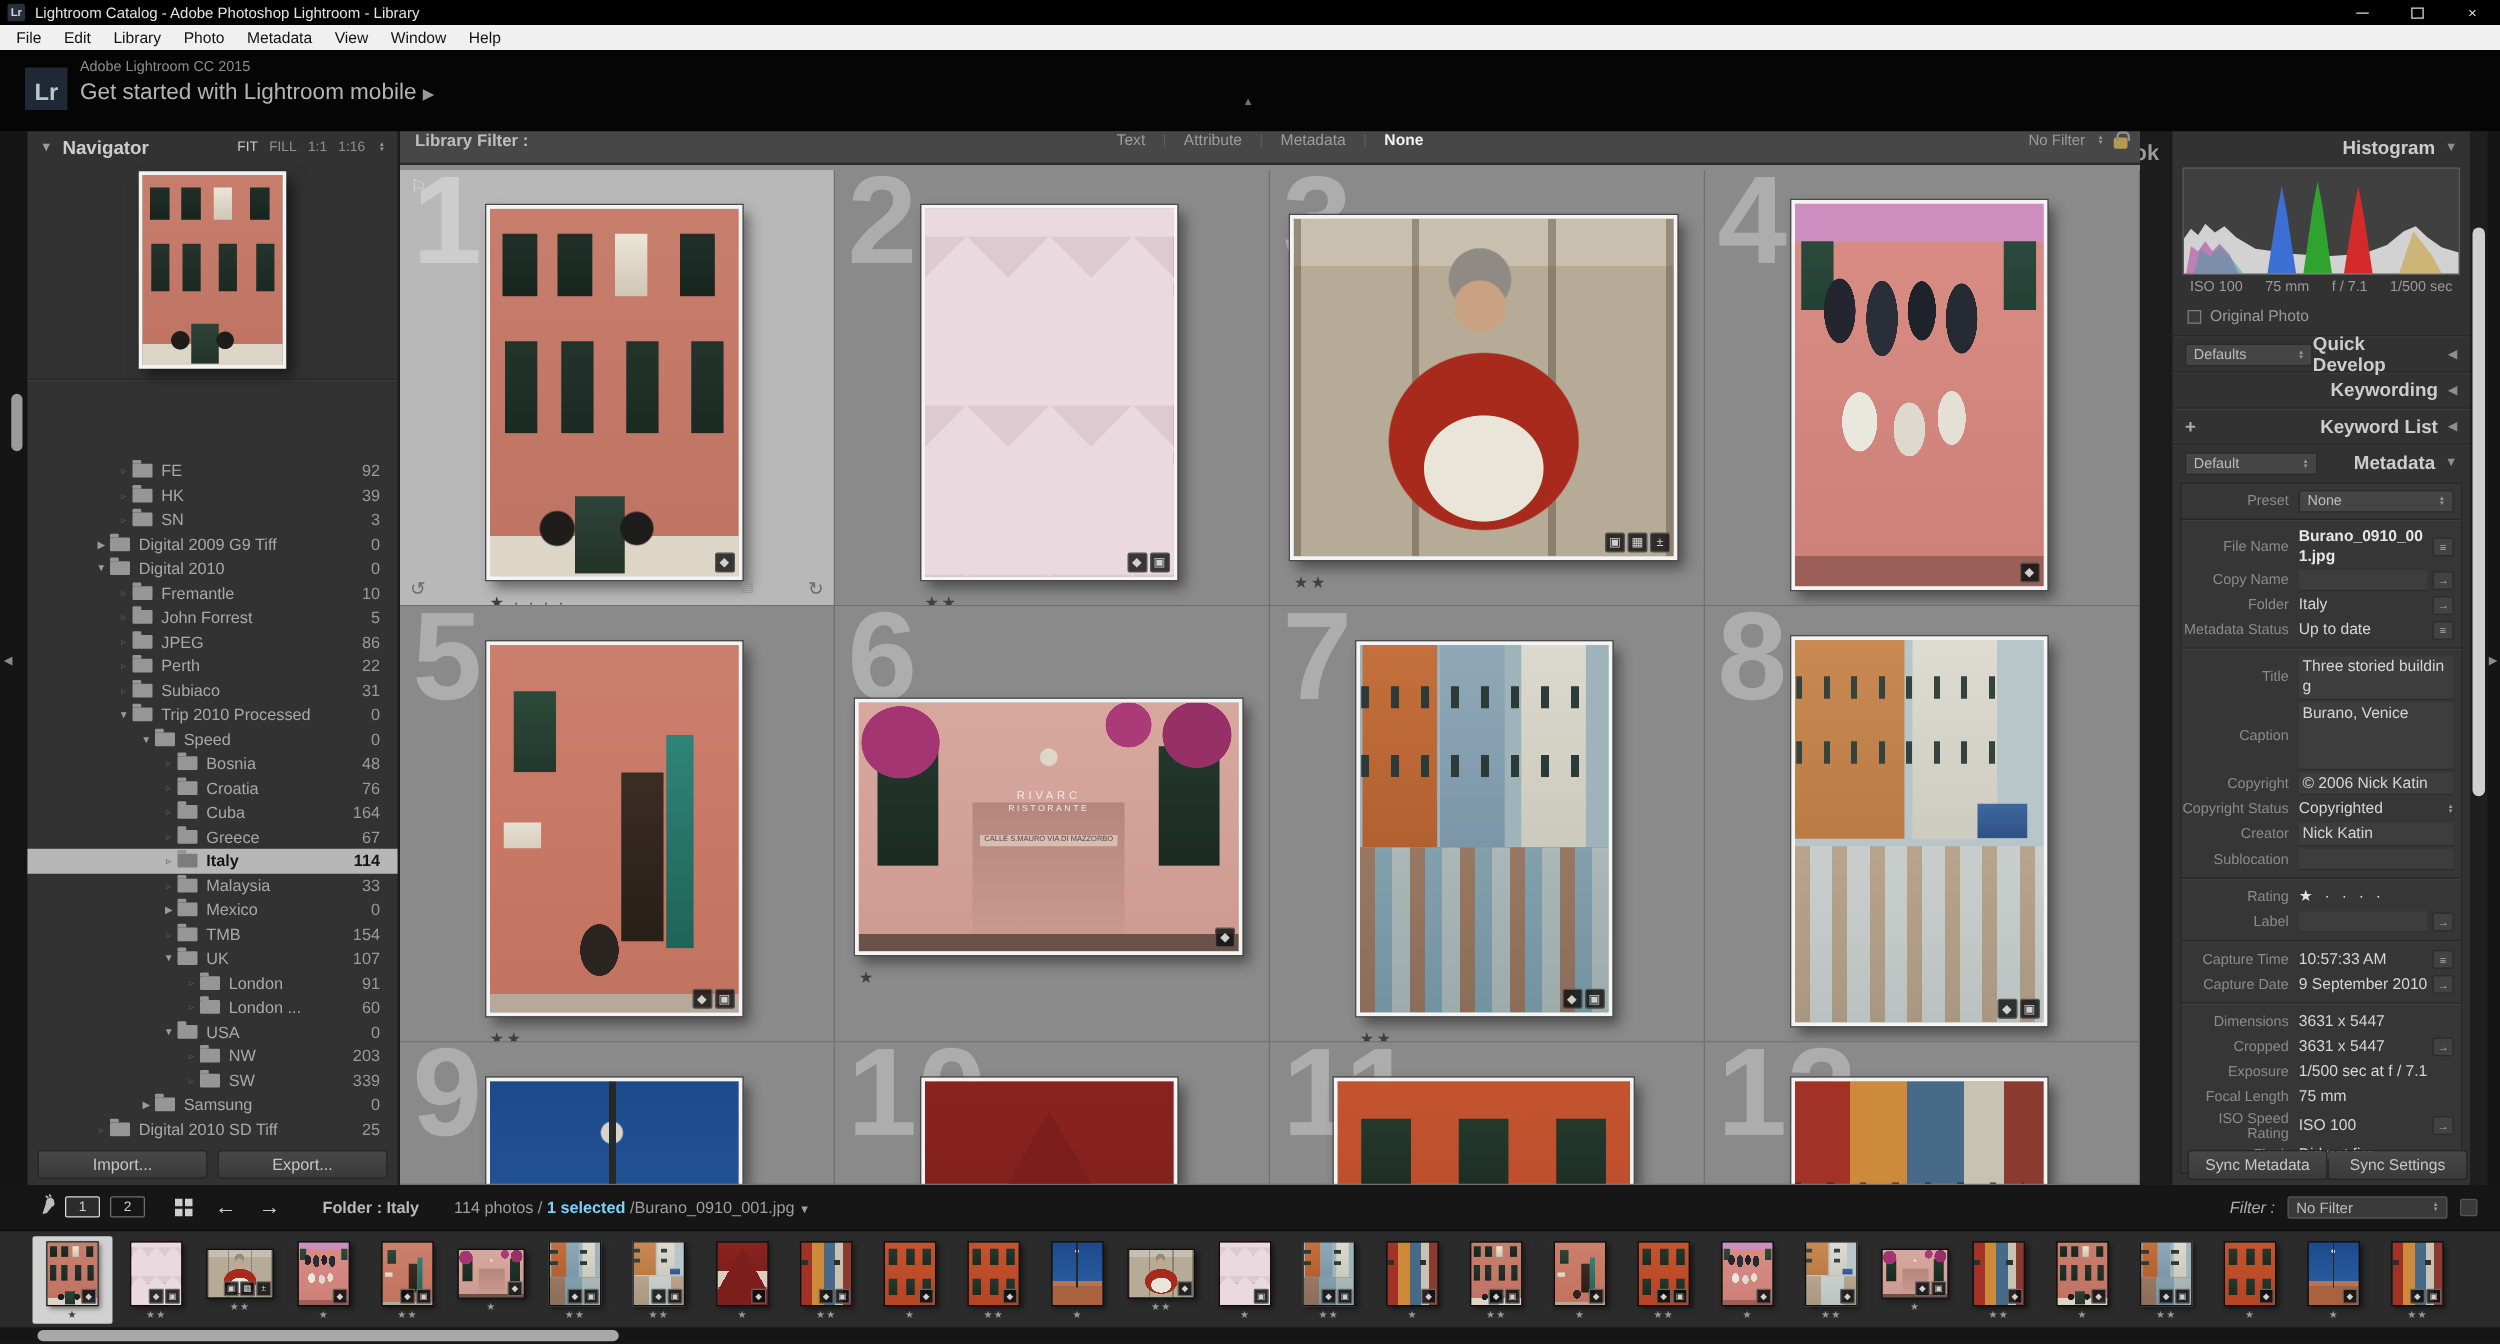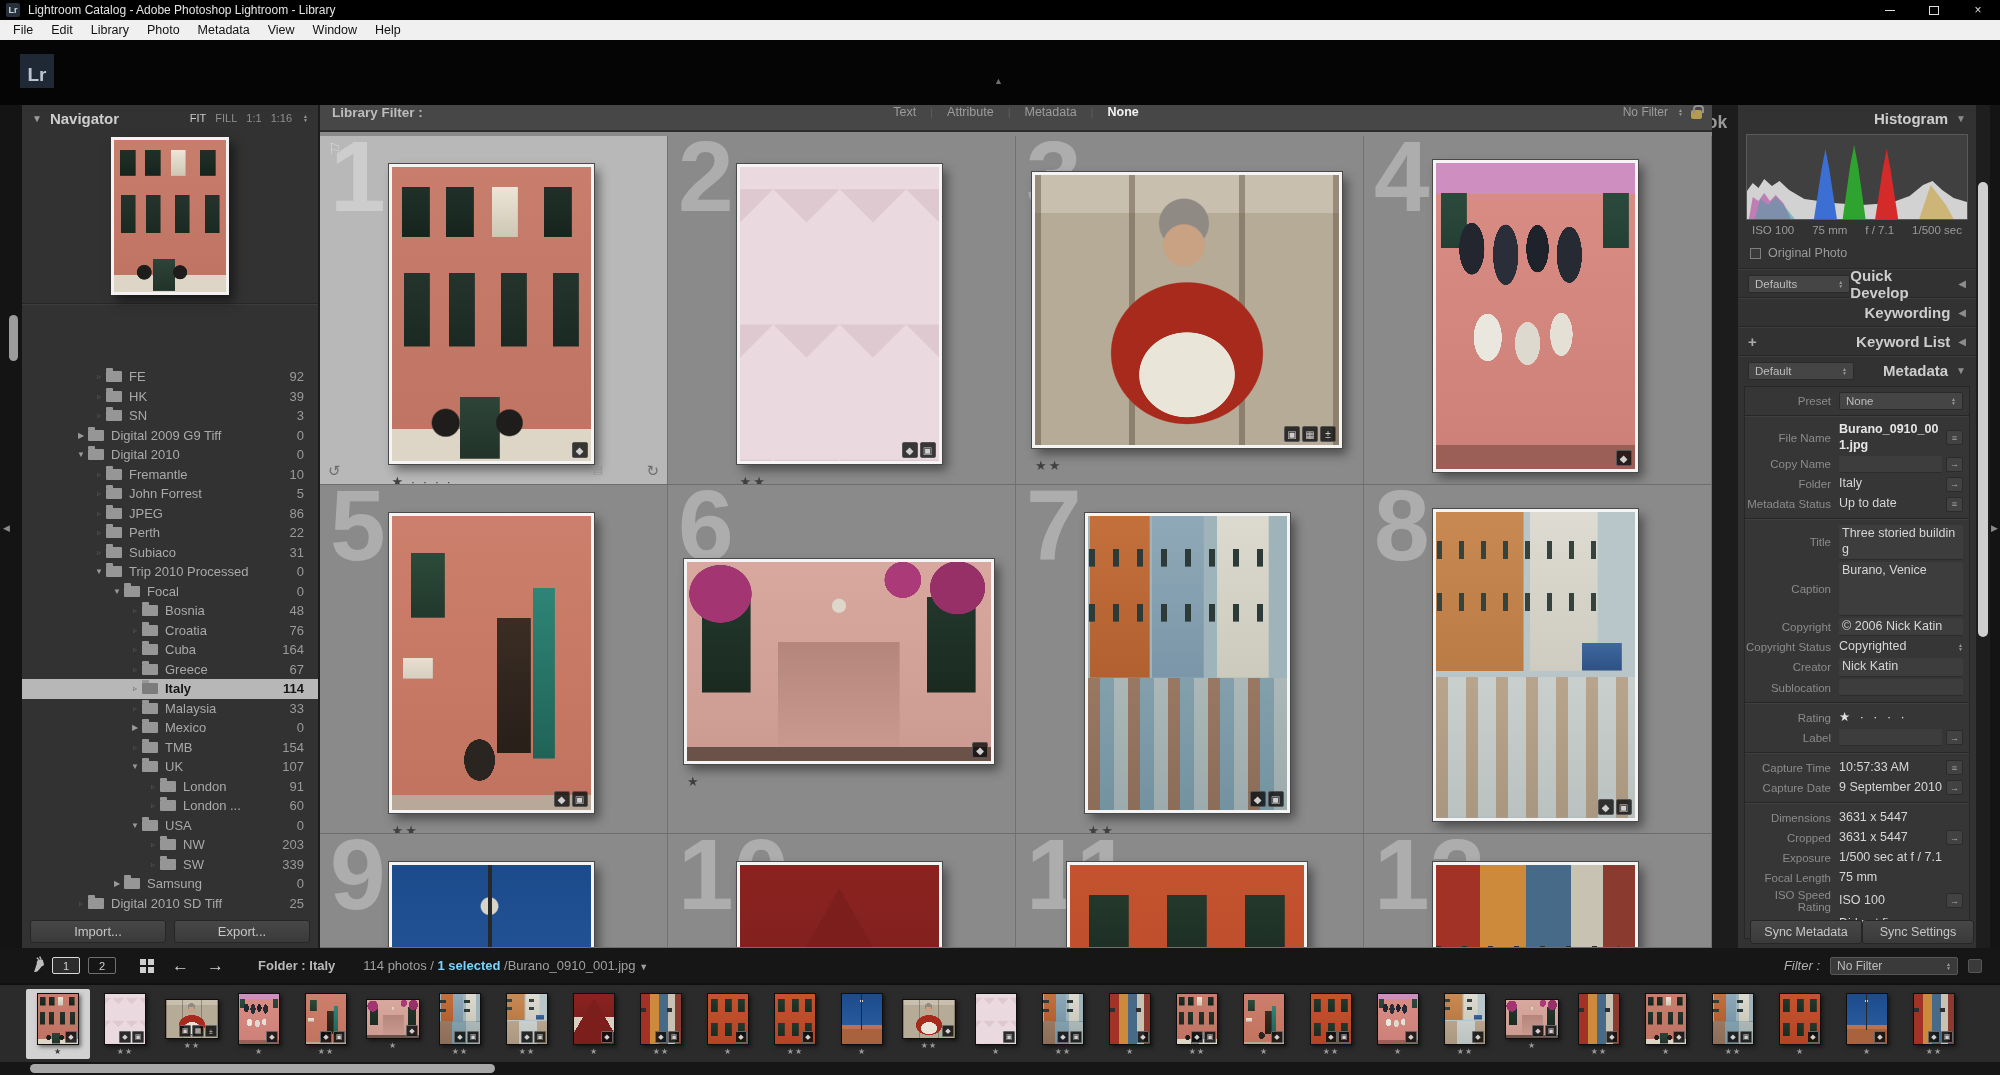--- a/index.html
+++ b/index.html
@@ -289,20 +289,26 @@
     <span class="mi">Library</span>
     <span class="mi">Photo</span>
     <span class="mi">Metadata</span>
     <span class="mi">View</span>
     <span class="mi">Window</span>
     <span class="mi">Help</span>
   </div>
 
 <div id="idplate">
   <div id="lrlogo">Lr</div>
+  <div id="idtext">
+    <div class="app">Adobe Lightroom CC 2015</div>
+    <div class="promo">
+      <span>Get started with Lightroom mobile</span> <span class="tri">▶</span>
+    </div>
+  </div>
   <div id="topcollapse">▲</div>
   <div id="modules">
       <span class="mod active">Library</span>
       <span class="msep">|</span>
       <span class="mod">Develop</span>
       <span class="msep">|</span>
       <span class="mod">Map</span>
       <span class="msep">|</span>
       <span class="mod">Book</span>
       <span class="msep">|</span>
@@ -401,21 +407,21 @@
       </div>
       <div class="trow" style="padding-left: 70px;">
         <span class="arrow">▼</span>
         <span class="fico"></span>
         <span class="flabel">Trip 2010 Processed</span>
         <span class="fcount">0</span>
       </div>
       <div class="trow" style="padding-left: 88px;">
         <span class="arrow">▼</span>
         <span class="fico"></span>
-        <span class="flabel">Focal</span>
+        <span class="flabel">Speed</span>
         <span class="fcount">0</span>
       </div>
       <div class="trow" style="padding-left: 106px;">
         <span class="arrow leaf">▹</span>
         <span class="fico"></span>
         <span class="flabel">Bosnia</span>
         <span class="fcount">48</span>
       </div>
       <div class="trow" style="padding-left: 106px;">
         <span class="arrow leaf">▹</span>
@@ -585,20 +591,21 @@
         <div class="pbadges">
           <span class="badge">◆</span>
           <span class="badge">▣</span>
         </div>
       </div>
       <div class="stars" style="left: 71.5px; top: 338px;">★★</div>
     </div>
     <div class="cell" style="left: 348px; top: 353px; height: 349px;">
       <div class="cellnum">6</div>
       <div class="photo p6" style="width: 310px; height: 205px; left: 16px; top: 74px;">
+        <div class="sign"><div class="s1">RIVARC</div><div class="s2">RISTORANTE</div><div class="s3">CALLE S.MAURO  VIA DI MAZZORBO</div></div>
         <div class="pbadges">
           <span class="badge">◆</span>
         </div>
       </div>
       <div class="stars" style="left: 19px; top: 289px;">★</div>
     </div>
     <div class="cell" style="left: 696px; top: 353px; height: 349px;">
       <div class="cellnum">7</div>
       <div class="photo p7" style="width: 205px; height: 300px; left: 68.5px; top: 28px;">
         <div class="pbadges">

